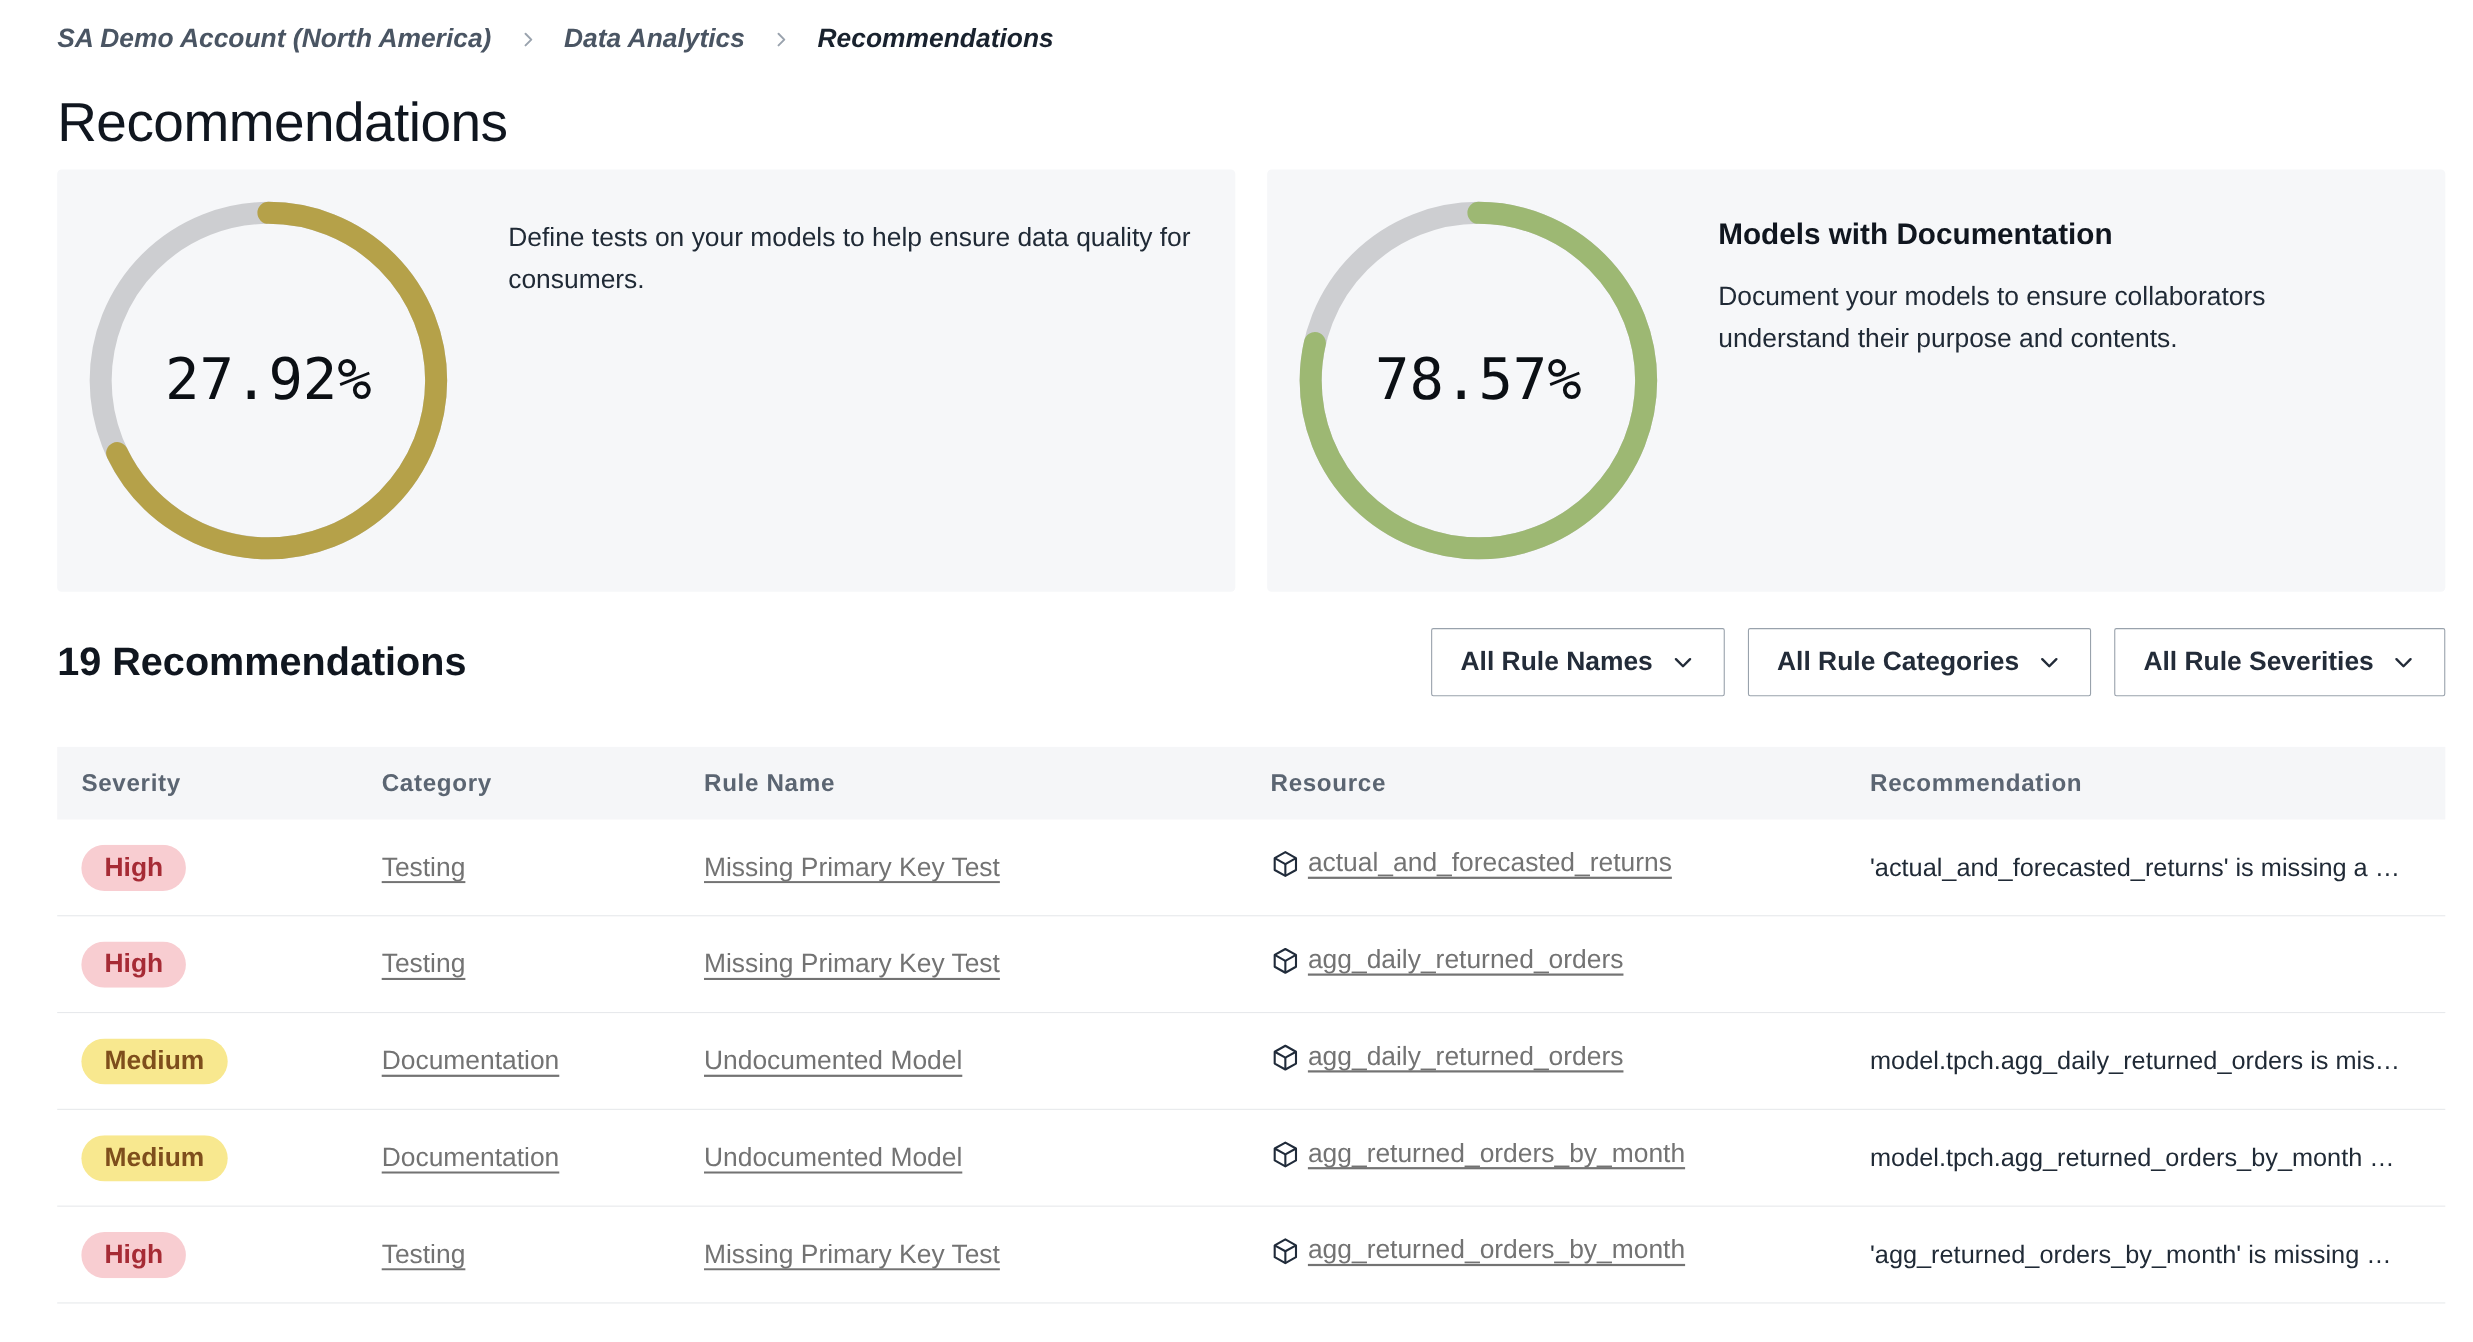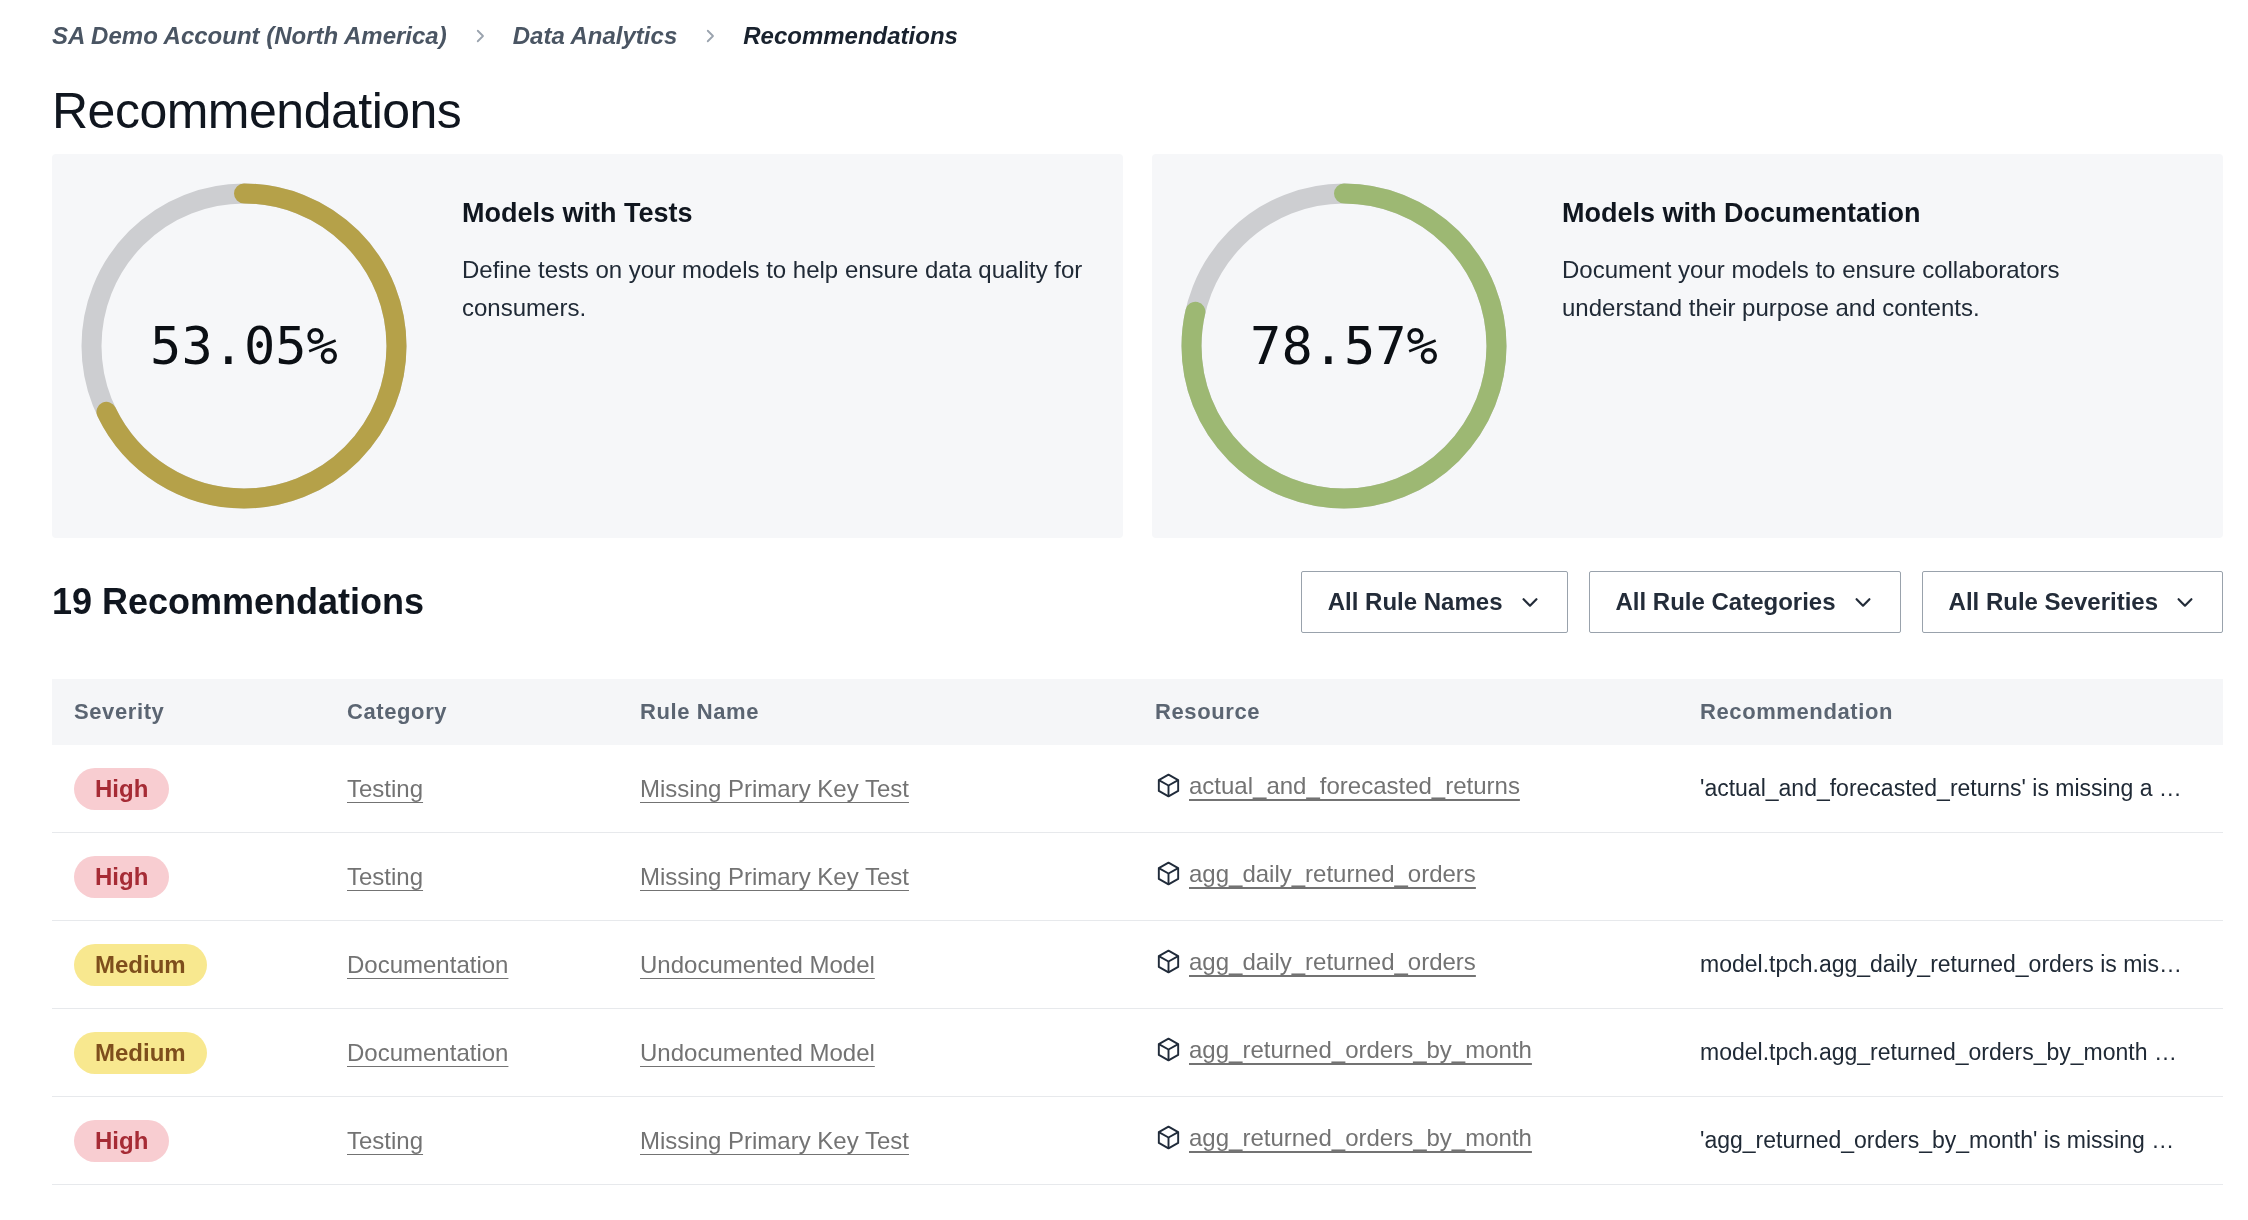--- a/index.html
+++ b/index.html
@@ -77,24 +77,23 @@
 <h1 class="page-title">Recommendations</h1>
 
 <div class="cards">
 
   <section class="card">
     <div class="donut-wrap">
       <svg width="350" height="350" viewBox="0 0 350 350">
         <circle class="donut-track" cx="175" cy="175" r="152.5" fill="none" stroke-width="20" stroke="#CDCED1"></circle>
         <circle class="donut-ring" cx="175" cy="175" r="152.5" fill="none" stroke-width="20" stroke-linecap="round" transform="rotate(-90 175 175)" stroke="#B5A149" stroke-dasharray="650.2248562914403 307.9609030534466"></circle>
       </svg>
-      <div class="donut-value">53.05%</div>
+      <div class="donut-value">27.92%</div>
     </div>
     <div class="card-text">
-      <div class="card-title">Models with Tests</div>
       <div class="card-desc">Define tests on your models to help ensure data quality for consumers.</div>
     </div>
   </section>
 
   <section class="card">
     <div class="donut-wrap">
       <svg width="350" height="350" viewBox="0 0 350 350">
         <circle class="donut-track" cx="175" cy="175" r="152.5" fill="none" stroke-width="20" stroke="#CDCED1"></circle>
         <circle class="donut-ring" cx="175" cy="175" r="152.5" fill="none" stroke-width="20" stroke-linecap="round" transform="rotate(-90 175 175)" stroke="#9DB873" stroke-dasharray="752.8465511172776 205.33920822760933"></circle>
       </svg>

